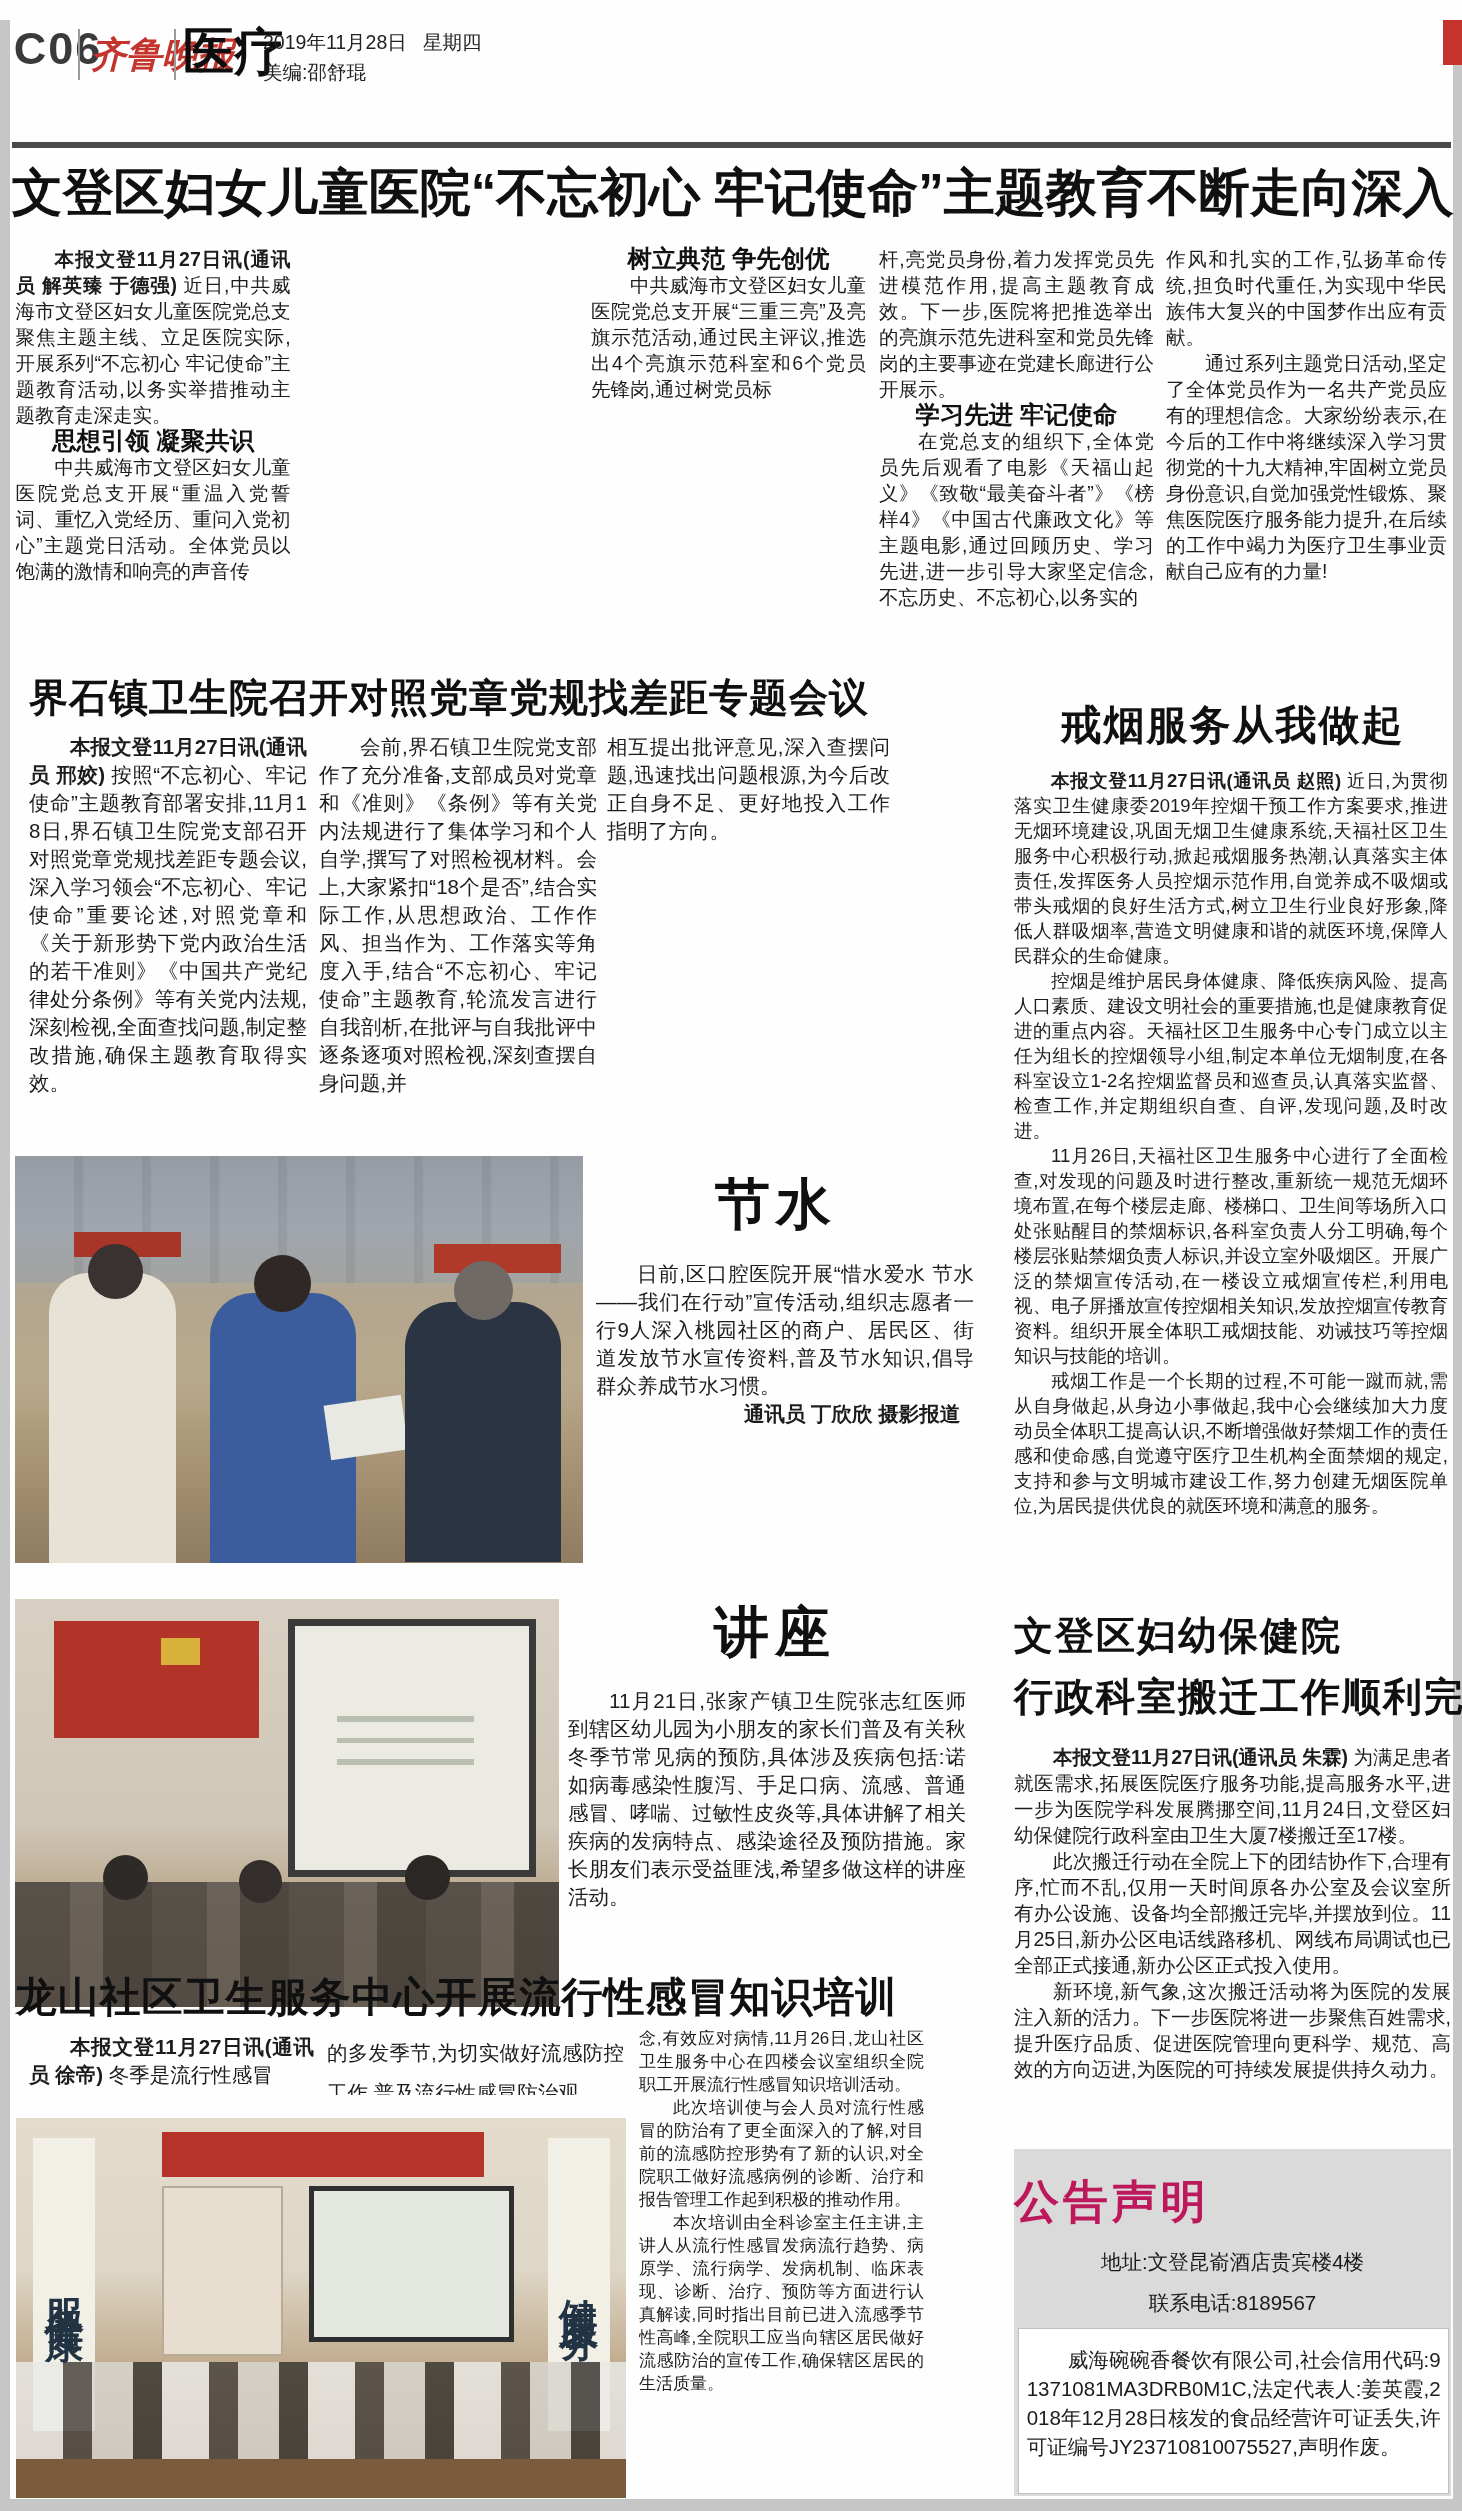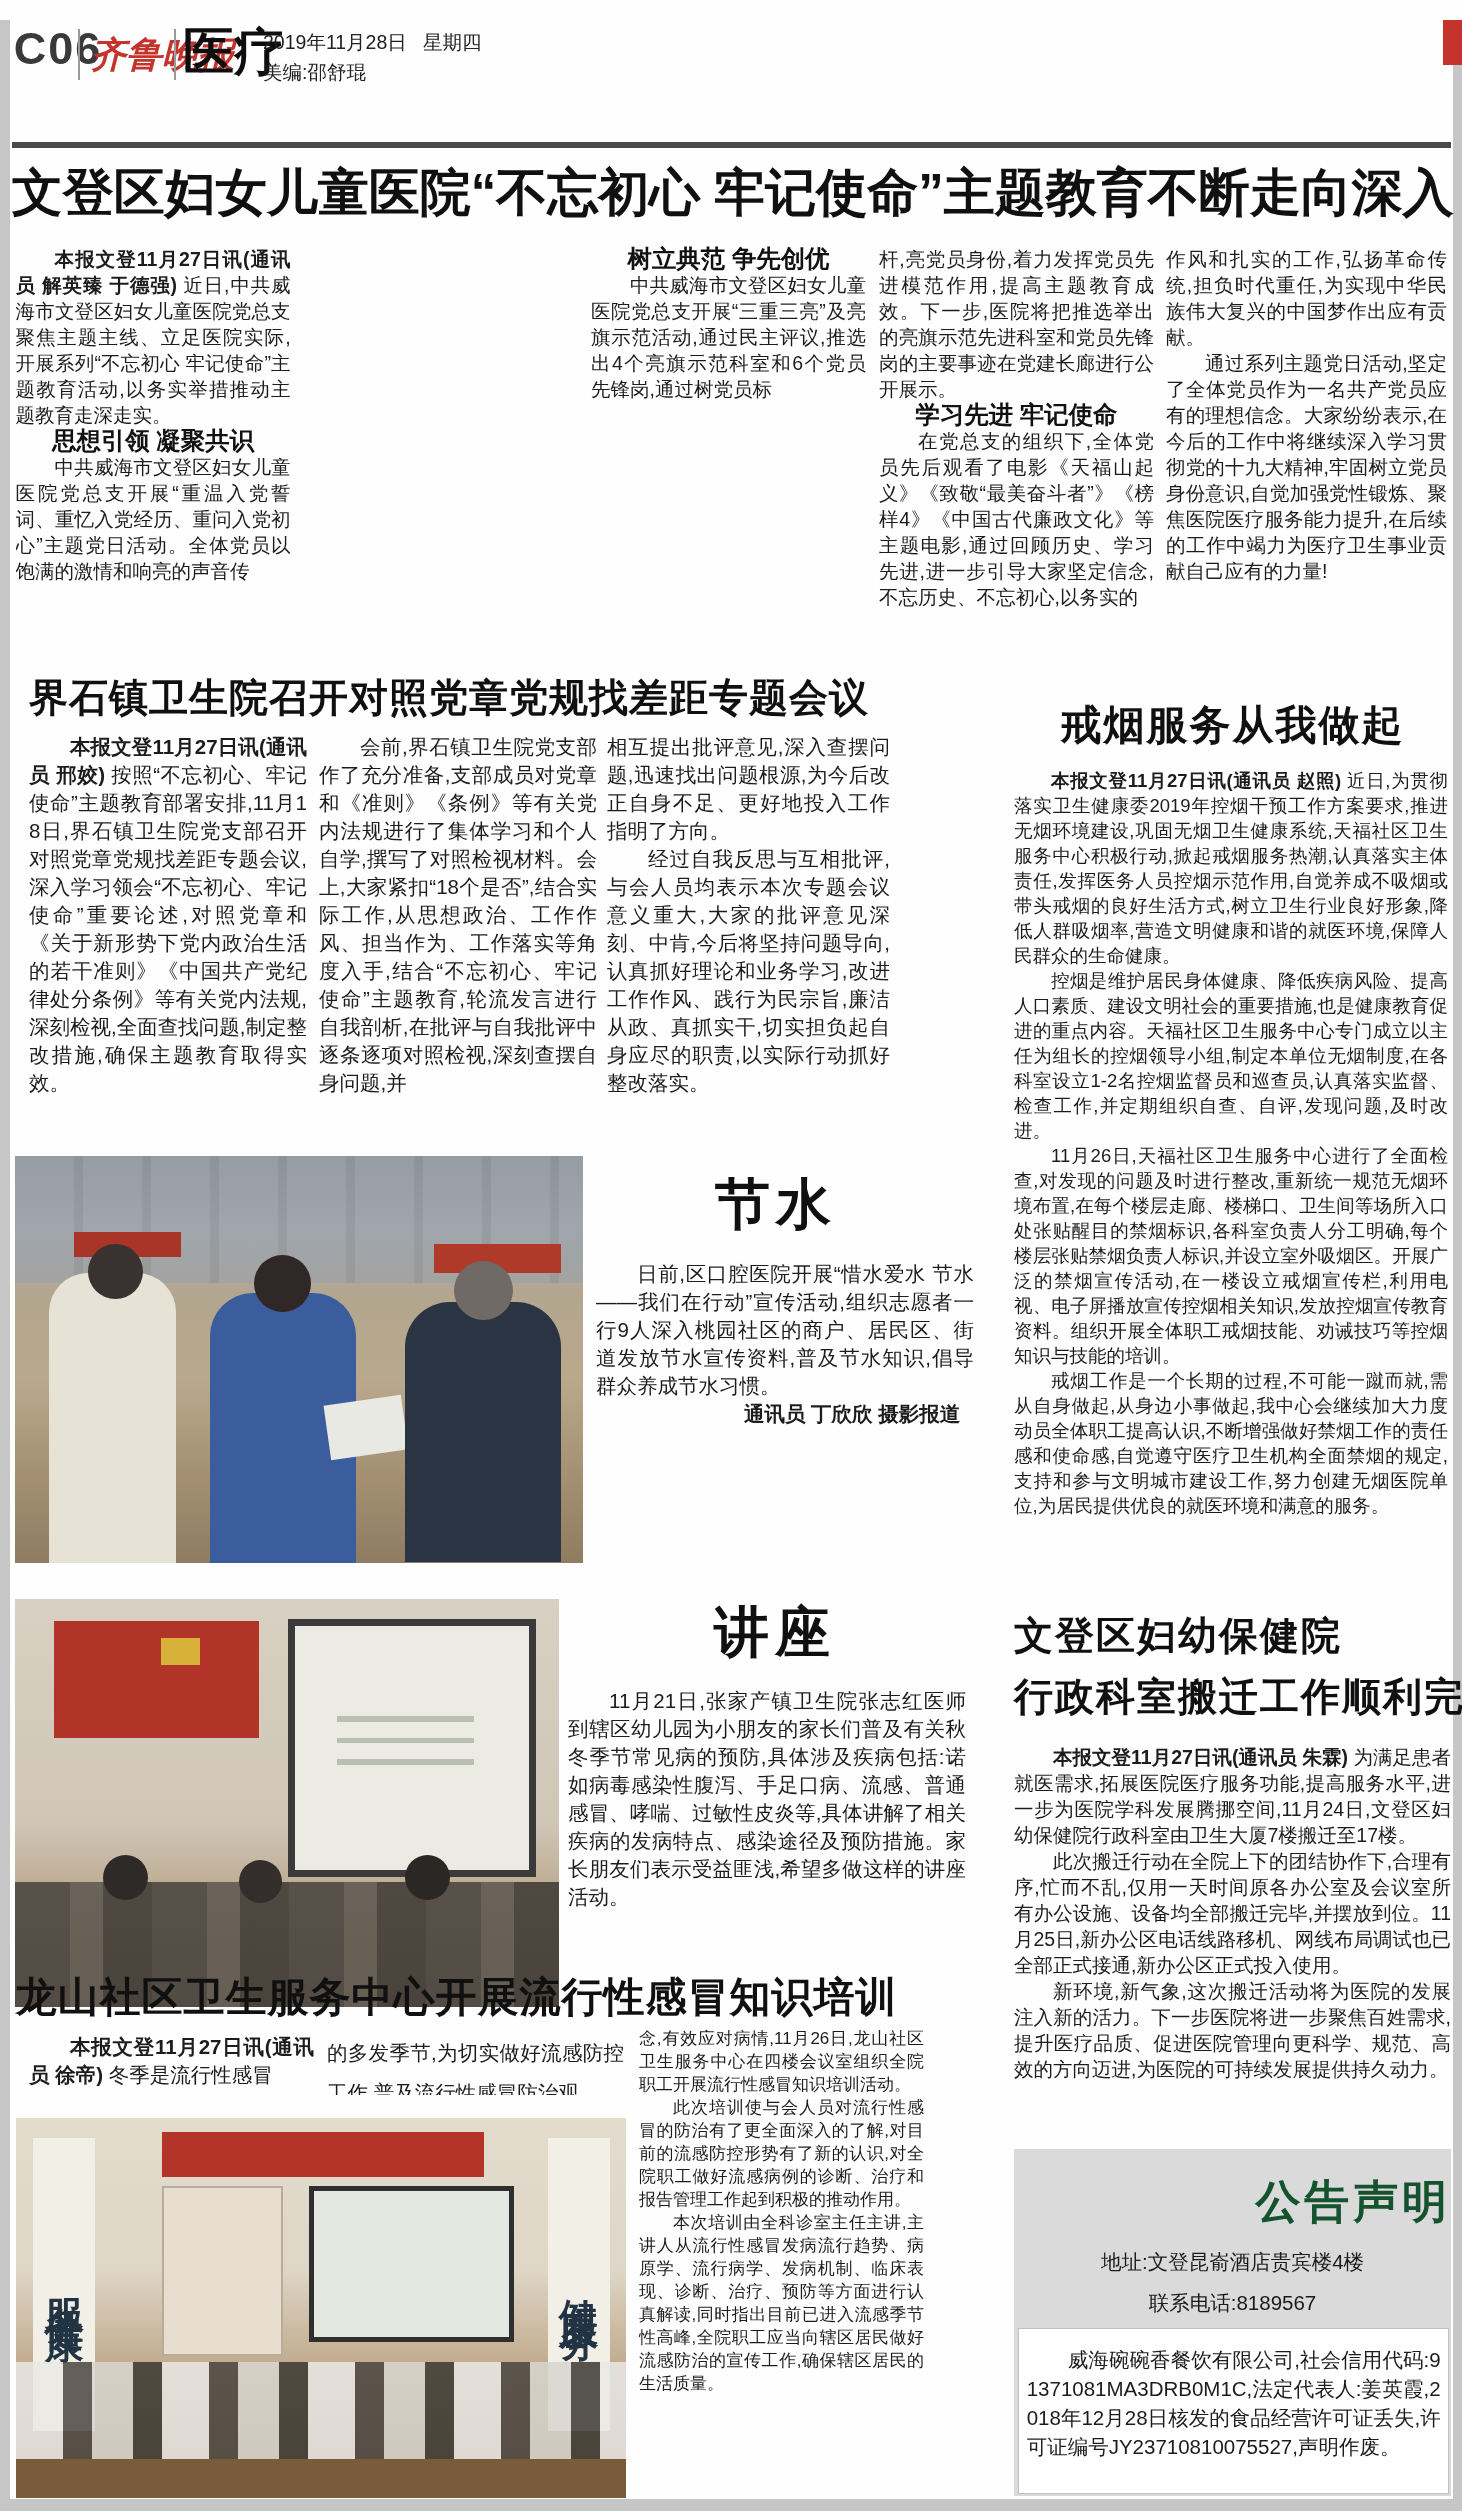--- a/index.html
+++ b/index.html
@@ -67,21 +67,20 @@
   <div class="headline" style="left:29px;top:671px;font-size:39px;letter-spacing:1px;">界石镇卫生院召开对照党章党规找差距专题会议</div>
 
   <div class="col" style="left:29px;top:733px;width:278px;height:419px;font-size:20.5px;line-height:28px;">
     <p class="para"><b>本报文登11月27日讯(通讯员 邢姣)</b><span> 按照“不忘初心、牢记使命”主题教育部署安排,11月18日,界石镇卫生院党支部召开对照党章党规找差距专题会议,深入学习领会“不忘初心、牢记使命”重要论述,对照党章和《关于新形势下党内政治生活的若干准则》《中国共产党纪律处分条例》等有关党内法规,深刻检视,全面查找问题,制定整改措施,确保主题教育取得实效。</span></p>
   </div>
   <div class="col" style="left:319px;top:733px;width:278px;height:419px;font-size:20.5px;line-height:28px;">
     <p class="para">会前,界石镇卫生院党支部作了充分准备,支部成员对党章和《准则》《条例》等有关党内法规进行了集体学习和个人自学,撰写了对照检视材料。会上,大家紧扣“18个是否”,结合实际工作,从思想政治、工作作风、担当作为、工作落实等角度入手,结合“不忘初心、牢记使命”主题教育,轮流发言进行自我剖析,在批评与自我批评中逐条逐项对照检视,深刻查摆自身问题,并</p>
   </div>
   <div class="col" style="left:607px;top:733px;width:283px;height:429px;font-size:20.5px;line-height:28px;">
     <p class="cont">相互提出批评意见,深入查摆问题,迅速找出问题根源,为今后改正自身不足、更好地投入工作指明了方向。</p>
-    <p class="para">经过自我反思与互相批评,与会人员均表示本次专题会议意义重大,大家的批评意见深刻、中肯,今后将坚持问题导向,认真抓好理论和业务学习,改进工作作风、践行为民宗旨,廉洁从政、真抓实干,切实担负起自身应尽的职责,以实际行动抓好整改落实。</p>
   </div>
 
   <div class="headline" style="left:1014px;top:698px;width:437px;font-size:41px;text-align:center;letter-spacing:2px;">戒烟服务从我做起</div>
   <div class="col" style="left:1014px;top:768px;width:434px;height:795px;font-size:18.5px;line-height:25px;">
     <p class="para"><b>本报文登11月27日讯(通讯员 赵照)</b><span> 近日,为贯彻落实卫生健康委2019年控烟干预工作方案要求,推进无烟环境建设,巩固无烟卫生健康系统,天福社区卫生服务中心积极行动,掀起戒烟服务热潮,认真落实主体责任,发挥医务人员控烟示范作用,自觉养成不吸烟或带头戒烟的良好生活方式,树立卫生行业良好形象,降低人群吸烟率,营造文明健康和谐的就医环境,保障人民群众的生命健康。</span></p>
     <p class="para">控烟是维护居民身体健康、降低疾病风险、提高人口素质、建设文明社会的重要措施,也是健康教育促进的重点内容。天福社区卫生服务中心专门成立以主任为组长的控烟领导小组,制定本单位无烟制度,在各科室设立1-2名控烟监督员和巡查员,认真落实监督、检查工作,并定期组织自查、自评,发现问题,及时改进。</p>
     <p class="para">11月26日,天福社区卫生服务中心进行了全面检查,对发现的问题及时进行整改,重新统一规范无烟环境布置,在每个楼层走廊、楼梯口、卫生间等场所入口处张贴醒目的禁烟标识,各科室负责人分工明确,每个楼层张贴禁烟负责人标识,并设立室外吸烟区。开展广泛的禁烟宣传活动,在一楼设立戒烟宣传栏,利用电视、电子屏播放宣传控烟相关知识,发放控烟宣传教育资料。组织开展全体职工戒烟技能、劝诫技巧等控烟知识与技能的培训。</p>
     <p class="para">戒烟工作是一个长期的过程,不可能一蹴而就,需从自身做起,从身边小事做起,我中心会继续加大力度动员全体职工提高认识,不断增强做好禁烟工作的责任感和使命感,自觉遵守医疗卫生机构全面禁烟的规定,支持和参与文明城市建设工作,努力创建无烟医院单位,为居民提供优良的就医环境和满意的服务。</p>
   </div>
 
@@ -153,21 +152,21 @@
     <div class="pdecor" style="left:146px;top:68px;width:117px;height:166px;background:#e8ded0;border:2.9px solid #b8ab97;"></div>
     <div class="pdecor" style="left:293px;top:68px;width:195px;height:146px;background:#e5e8e0;border:5.9px solid #2f2f2f;"></div>
     <div class="pdecor vbanner" style="left:532px;top:19.5px;width:62px;height:293px;background:#f2efe6;color:#223344;font-size:39px;">
       <span>健康服务</span>
     </div>
     <div class="pdecor" style="left:0;top:244px;width:610px;height:137px;background:repeating-linear-gradient(90deg,#e9e9e6 0 47px,#4a453f 47px 76px,#d8d5cf 76px 117px,#3c3833 117px 146px);opacity:.85;"></div>
     <div class="pdecor" style="left:0;top:341px;width:610px;height:39px;background:#7a5c3c;"></div>
   </div>
 
   <div class="noticebox" style="left:1014px;top:2149px;width:437px;height:347px;background:#dadada;">
-    <div style="position:absolute;left:0;top:23.4px;width:437px;text-align:right;font-size:45px;font-weight:900;color:#14532d;letter-spacing:3.9px;">公告声明</div>
+    <div style="position:absolute;left:0;top:23.4px;width:437px;text-align:left;font-size:45px;font-weight:900;color:#be185d;letter-spacing:3.9px;">公告声明</div>
     <div style="position:absolute;left:0;top:99px;width:437px;text-align:center;font-size:20.5px;color:#1a1a1a;">地址:文登昆嵛酒店贵宾楼4楼</div>
     <div style="position:absolute;left:0;top:140px;width:437px;text-align:center;font-size:20.5px;color:#1a1a1a;">联系电话:8189567</div>
     <div style="position:absolute;left:3.9px;top:179px;width:414px;height:148px;background:#ffffff;border:1px solid #c0c0c0;padding:15.6px 7.8px 0 7.8px;">
       <p class="para" style="margin:0;font-size:20.5px;line-height:29px;text-align:justify;word-break:break-all;color:#1c1c1c;">威海碗碗香餐饮有限公司,社会信用代码:91371081MA3DRB0M1C,法定代表人:姜英霞,2018年12月28日核发的食品经营许可证丢失,许可证编号JY23710810075527,声明作废。</p>
     </div>
   </div>
 
 </div>
 
 

